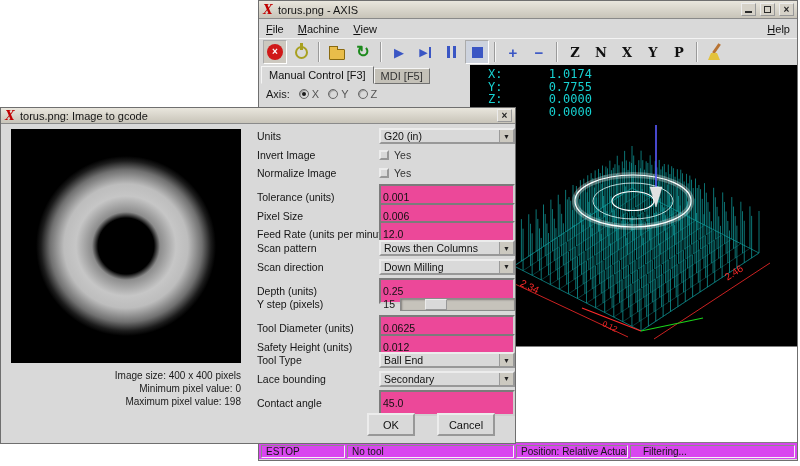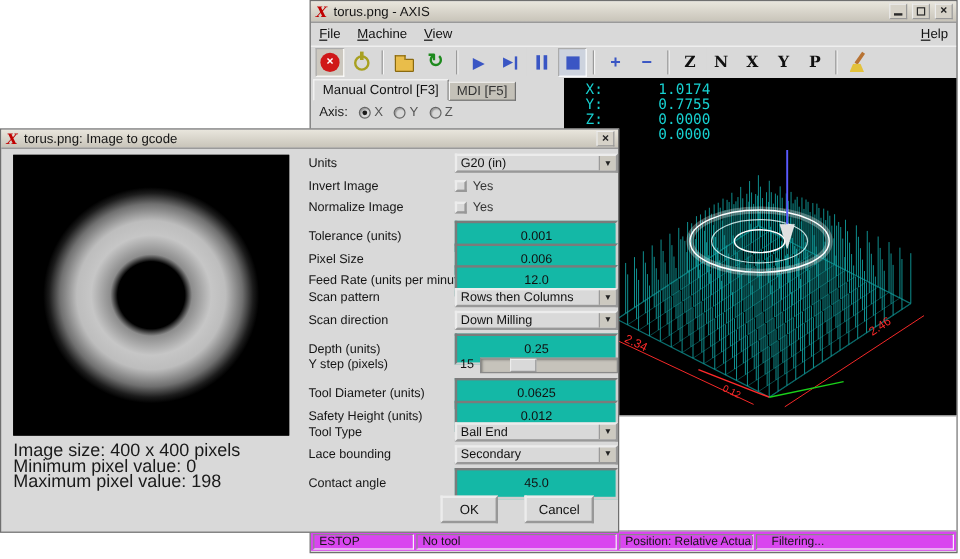--- a/index.html
+++ b/index.html
@@ -125,28 +125,28 @@
     background:linear-gradient(#e9e6dd,#c8c4b9); border-bottom:1px solid #8a8a8a;
     display:flex; align-items:center; gap:4px; padding:0 3px;
   }
   .dlg-title { flex:1; font-size:11px; color:#151515; }
   .image-panel { position:absolute; left:10px; top:21px; width:230px; height:234px; background:#000; }
   .torus {
     position:absolute; left:0; top:0; right:0; bottom:0;
     background:radial-gradient(circle at 50% 50%,
       #000 0 28px, #8c8c8c 34px, #c6c6c6 50px, #bdbdbd 62px, #707070 76px, #1c1c1c 85px, #000 90px);
   }
-  .image-info { position:absolute; left:10px; top:261px; width:230px; text-align:left; font-size:15px; color:#1a1a1a; line-height:13px; }
+  .image-info { position:absolute; left:10px; top:261px; width:230px; text-align:right; font-size:10px; color:#1a1a1a; line-height:13px; }
 
   .form { position:absolute; left:256px; top:20px; width:258px; }
   .frow { display:grid; grid-template-columns:122px 136px; align-items:center; height:16px; margin-bottom:2.7px; }
   .flabel { font-size:10.5px; color:#151515; white-space:nowrap; overflow:hidden; }
   .entry {
-    width:100%; height:16px; border:2px inset #cfcfcf; background:#14b8a6;
-    font:10.5px "Liberation Sans", sans-serif; color:#111; padding:11px 2px;text-align:center;
+    width:100%; height:16px; border:2px inset #cfcfcf; background:#ec4899;
+    font:10.5px "Liberation Sans", sans-serif; color:#111; padding:11px 2px;
   }
   .combo {
     height:16px; border:2px outset #ececec; background:#d9d9d9;
     display:flex; align-items:center; font-size:10.5px; color:#111; padding-left:3px;
   }
   .combo-arrow {
     margin-left:auto; width:14px; align-self:stretch;
     display:flex; align-items:center; justify-content:center;
     font-size:7px; color:#222; border-left:1px solid #9a9a9a; background:#ccc9c0;
   }

